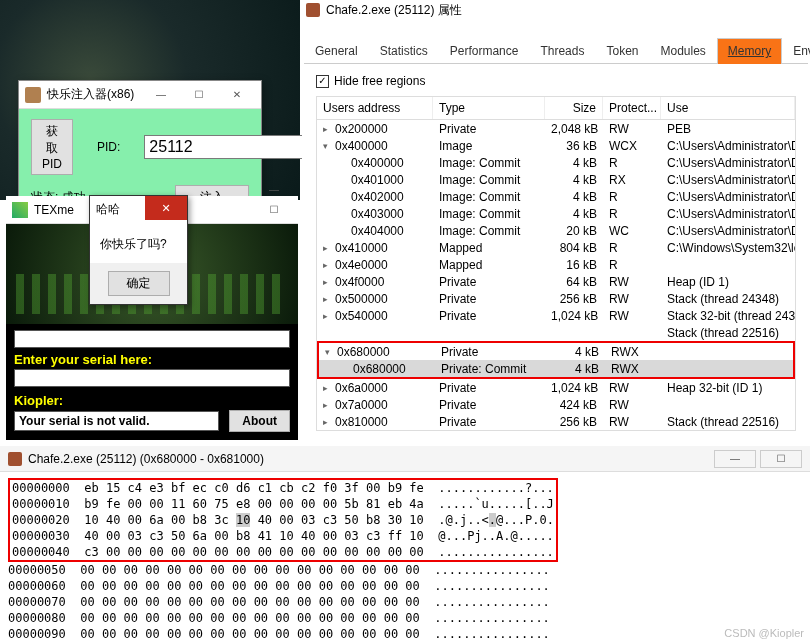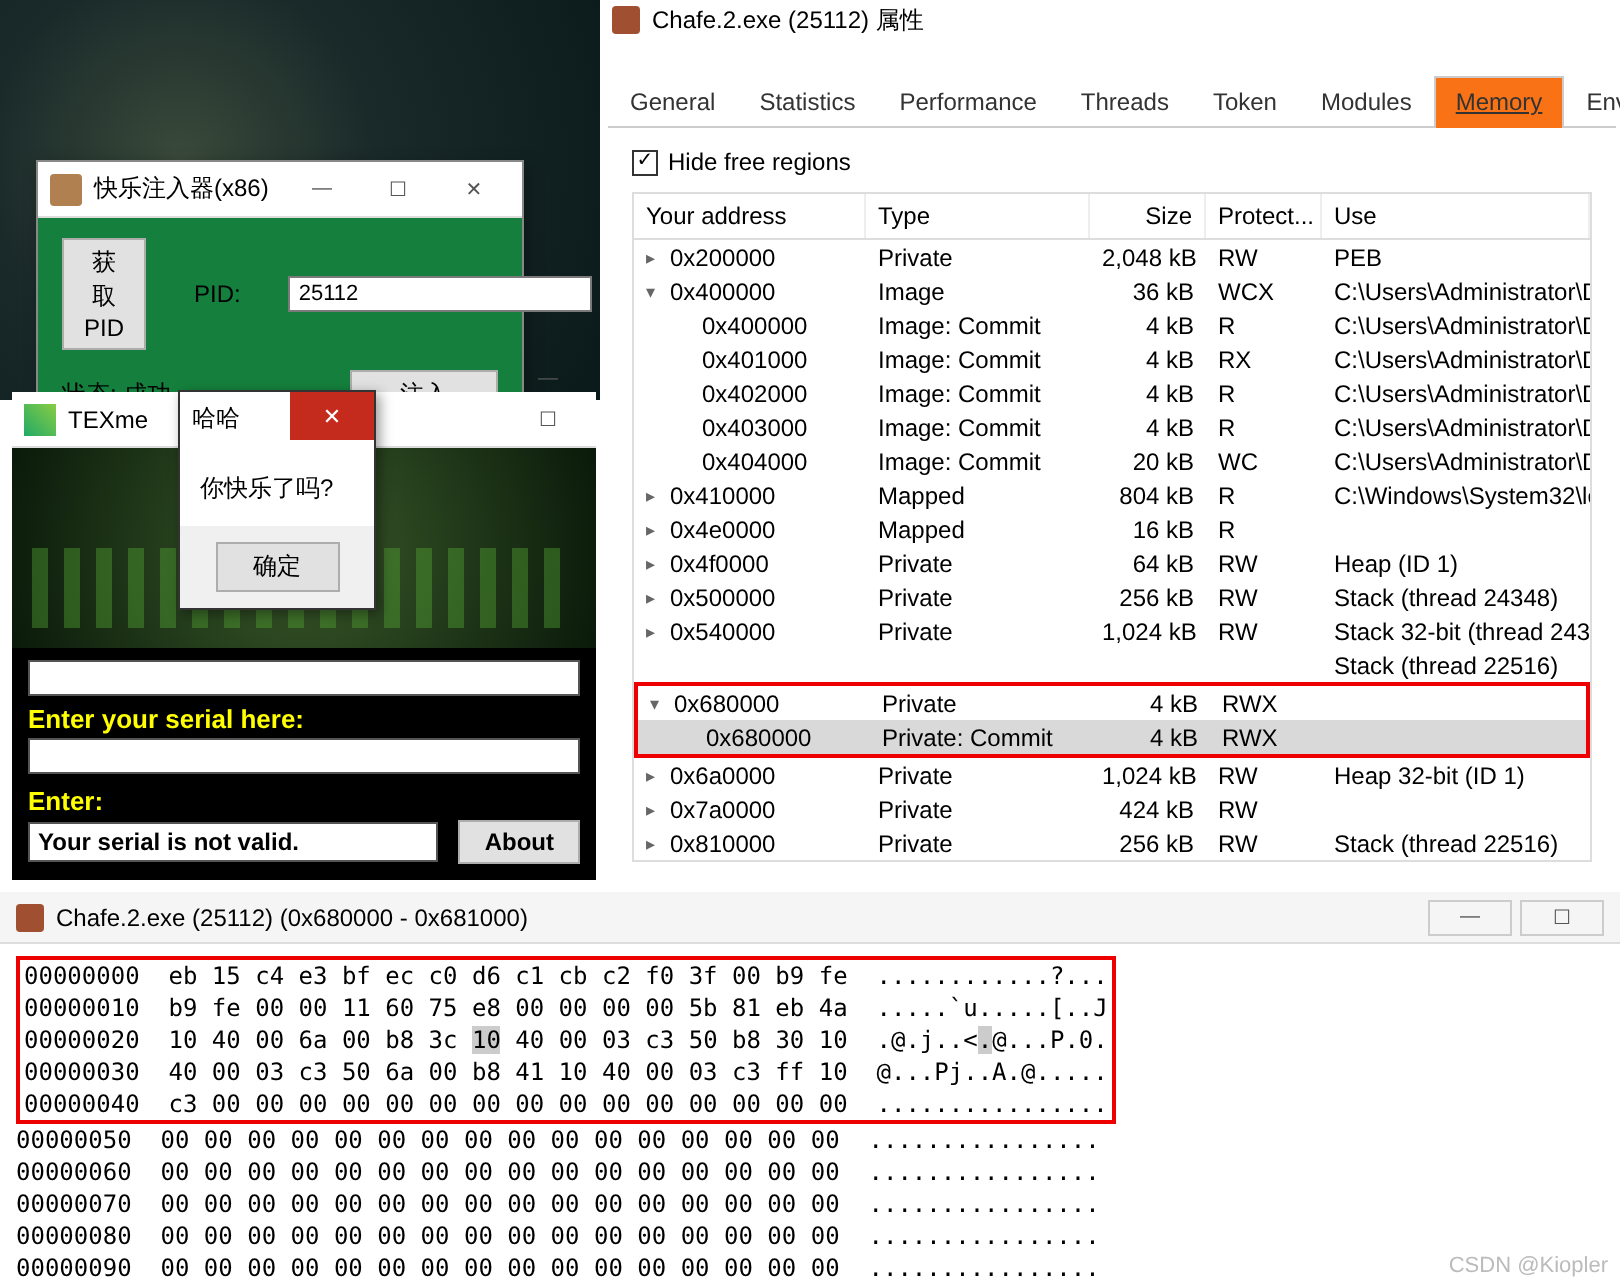--- a/index.html
+++ b/index.html
@@ -2,31 +2,31 @@
 <html><head>
 <meta charset="utf-8">
 <style>
 * { box-sizing: border-box; margin: 0; padding: 0; }
 body { font-family: "Microsoft YaHei", "Segoe UI", Tahoma, sans-serif; font-size: 12px; background: #fff; width: 810px; height: 641px; position: relative; overflow: hidden; }
 
 
 .bg-dark { position: absolute; left: 0; top: 0; width: 300px; height: 200px; background: radial-gradient(circle at 30% 40%, #3a4a3a 0%, #1a2a2a 40%, #0a1a1a 100%); }
 
 
-.injector-win { position: absolute; left: 18px; top: 80px; width: 244px; background: #15803d; border: 1px solid #888; box-shadow: 2px 2px 8px rgba(0,0,0,0.3); }
+.injector-win { position: absolute; left: 18px; top: 80px; width: 244px; background: #86efac; border: 1px solid #888; box-shadow: 2px 2px 8px rgba(0,0,0,0.3); }
 .inj-title { background: #fff; height: 28px; display: flex; align-items: center; padding: 0 6px; border-bottom: 1px solid #ddd; }
 .inj-title .icon { width: 16px; height: 16px; background: #b08050; border-radius: 2px; margin-right: 6px; }
 .inj-title .txt { flex: 1; font-size: 12px; }
 .inj-title .wbtns { display: flex; gap: 2px; }
 .wbtn { width: 36px; height: 20px; display: flex; align-items: center; justify-content: center; font-family: "Segoe MDL2 Assets", sans-serif; font-size: 10px; color: #555; }
 .inj-body { padding: 10px 12px 14px; }
 .inj-row1 { display: flex; align-items: center; gap: 24px; margin-bottom: 10px; }
 .inj-btn { background: #e1e1e1; border: 1px solid #adadad; padding: 3px 10px; font-size: 12px; }
 .inj-lbl { font-size: 12px; }
-.inj-input { flex: 1; border: 1px solid #7a7a7a; padding: 2px 4px; font-size: 11px; background: #fff; }
+.inj-input { flex: 1; border: 1px solid #7a7a7a; padding: 2px 4px; font-size: 16px; background: #fff; }
 .inj-row2 { display: flex; align-items: center; justify-content: space-between; }
 .inj-status { font-size: 12px; }
 .inj-btn2 { background: #e1e1e1; border: 1px solid #adadad; padding: 3px 24px; font-size: 12px; }
 
 
 .texme-win { position: absolute; left: 6px; top: 196px; width: 292px; background: #000; }
 .texme-title { background: #fff; height: 28px; display: flex; align-items: center; padding: 0 6px; border-bottom: 1px solid #ddd; }
 .texme-title .icon { width: 16px; height: 16px; background: linear-gradient(45deg,#2a6,#8c4); margin-right: 6px; }
 .texme-title .wbtns .wbtn { width: 36px; }
 .texme-img { height: 100px; background: radial-gradient(circle at 50% 50%, #3a5a2a, #0a1a0a); position: relative; }
@@ -122,21 +122,21 @@
       <div class="wbtn">—</div>
       <div class="wbtn">☐</div>
       <div class="wbtn close">✕</div>
     </div>
   </div>
   <div class="texme-img"></div>
   <div class="texme-body">
     <input class="texme-inp" value="" style="">
     <div class="texme-lbl">Enter your serial here:</div>
     <input class="texme-inp" value="" style="">
-    <div class="texme-lbl status">Enter:</div>
+    <div class="texme-lbl status">Kiopler:</div>
     <div class="texme-foot">
       <div class="texme-serial-status">Your serial is not valid.</div>
       <button class="texme-about">About</button>
     </div>
   </div>
 </div>
 
 <div class="msgbox">
   <div class="msgbox-title">
     <div class="t">哈哈</div>
@@ -162,21 +162,21 @@
       <div class="ph-tab">Modules</div>
       <div class="ph-tab active">Memory</div>
       <div class="ph-tab">Environmen</div>
     </div>
   <div class="ph-hide">
     <span class="ph-check">✓</span>
     <span>Hide free regions</span>
   </div>
   <div class="ph-table">
     <div class="ph-hdr">
-      <div class="col-addr">Your address</div>
+      <div class="col-addr">Users address</div>
       <div class="col-type">Type</div>
       <div class="col-size">Size</div>
       <div class="col-prot">Protect...</div>
       <div class="col-use">Use</div>
     </div>
     <div class="ph-rows" id="ph-rows">
         <div class="ph-row">
           <div class="col-addr">
             <span class="exp">▸</span>
             <span>0x200000</span>

